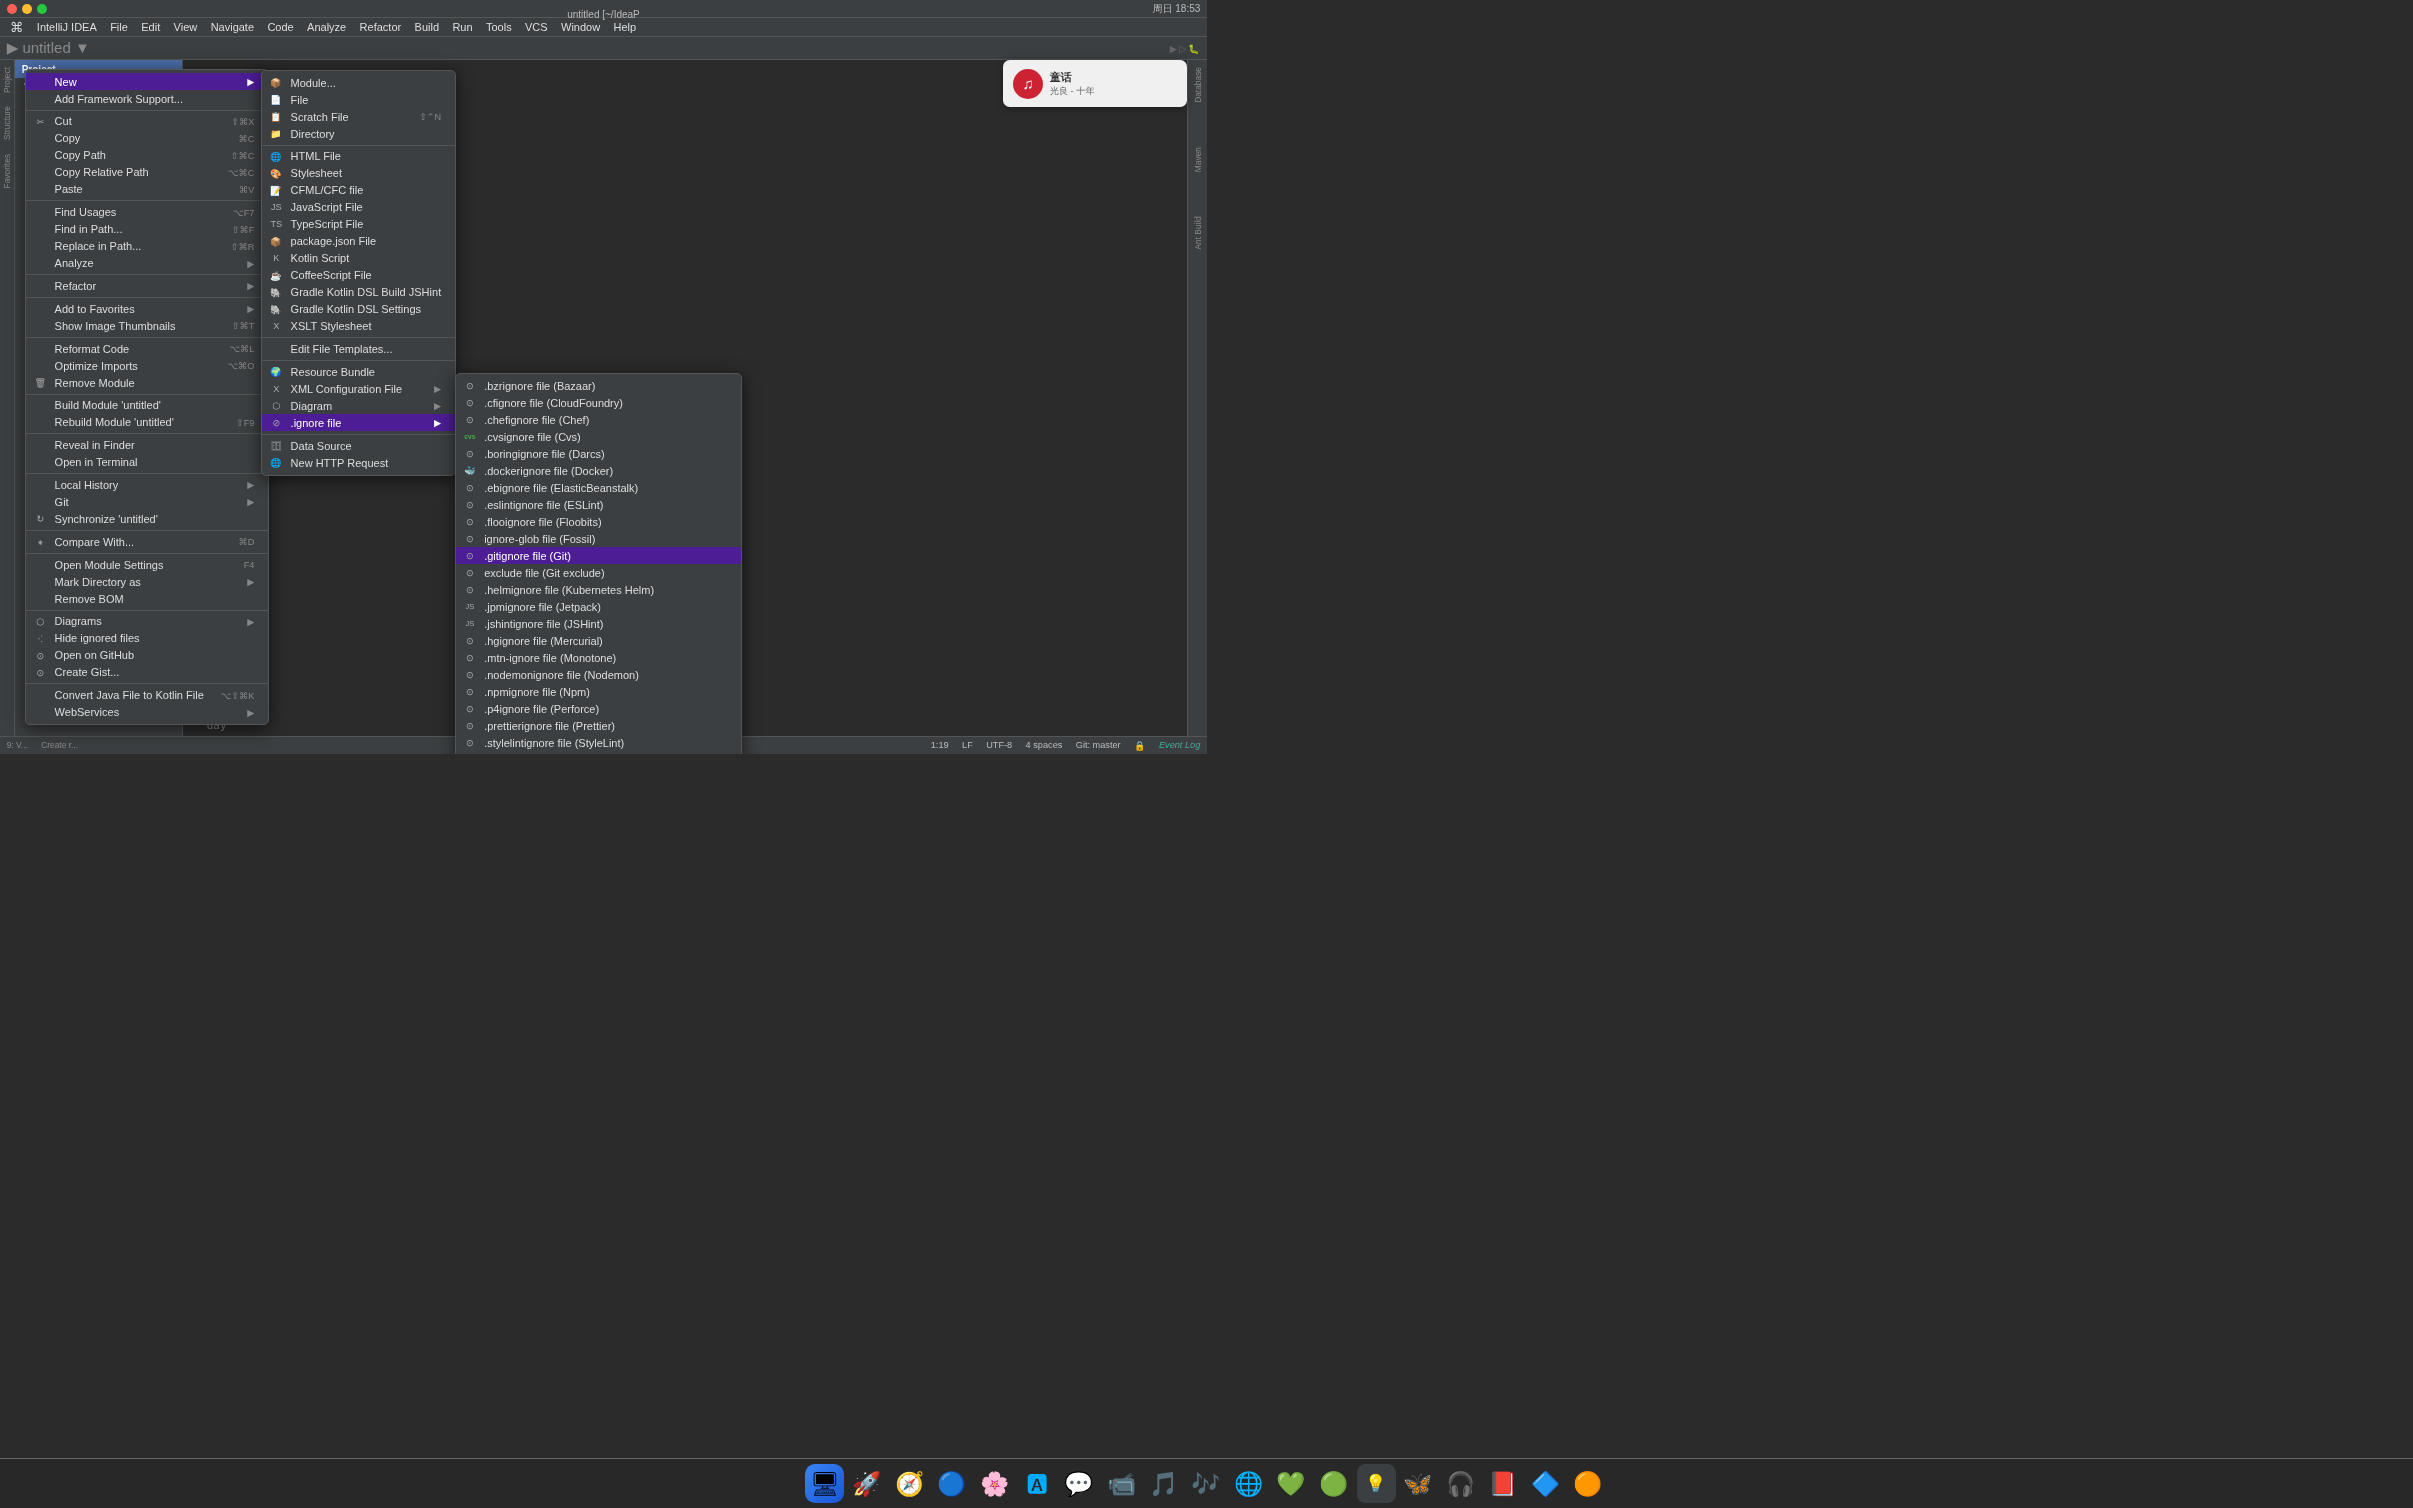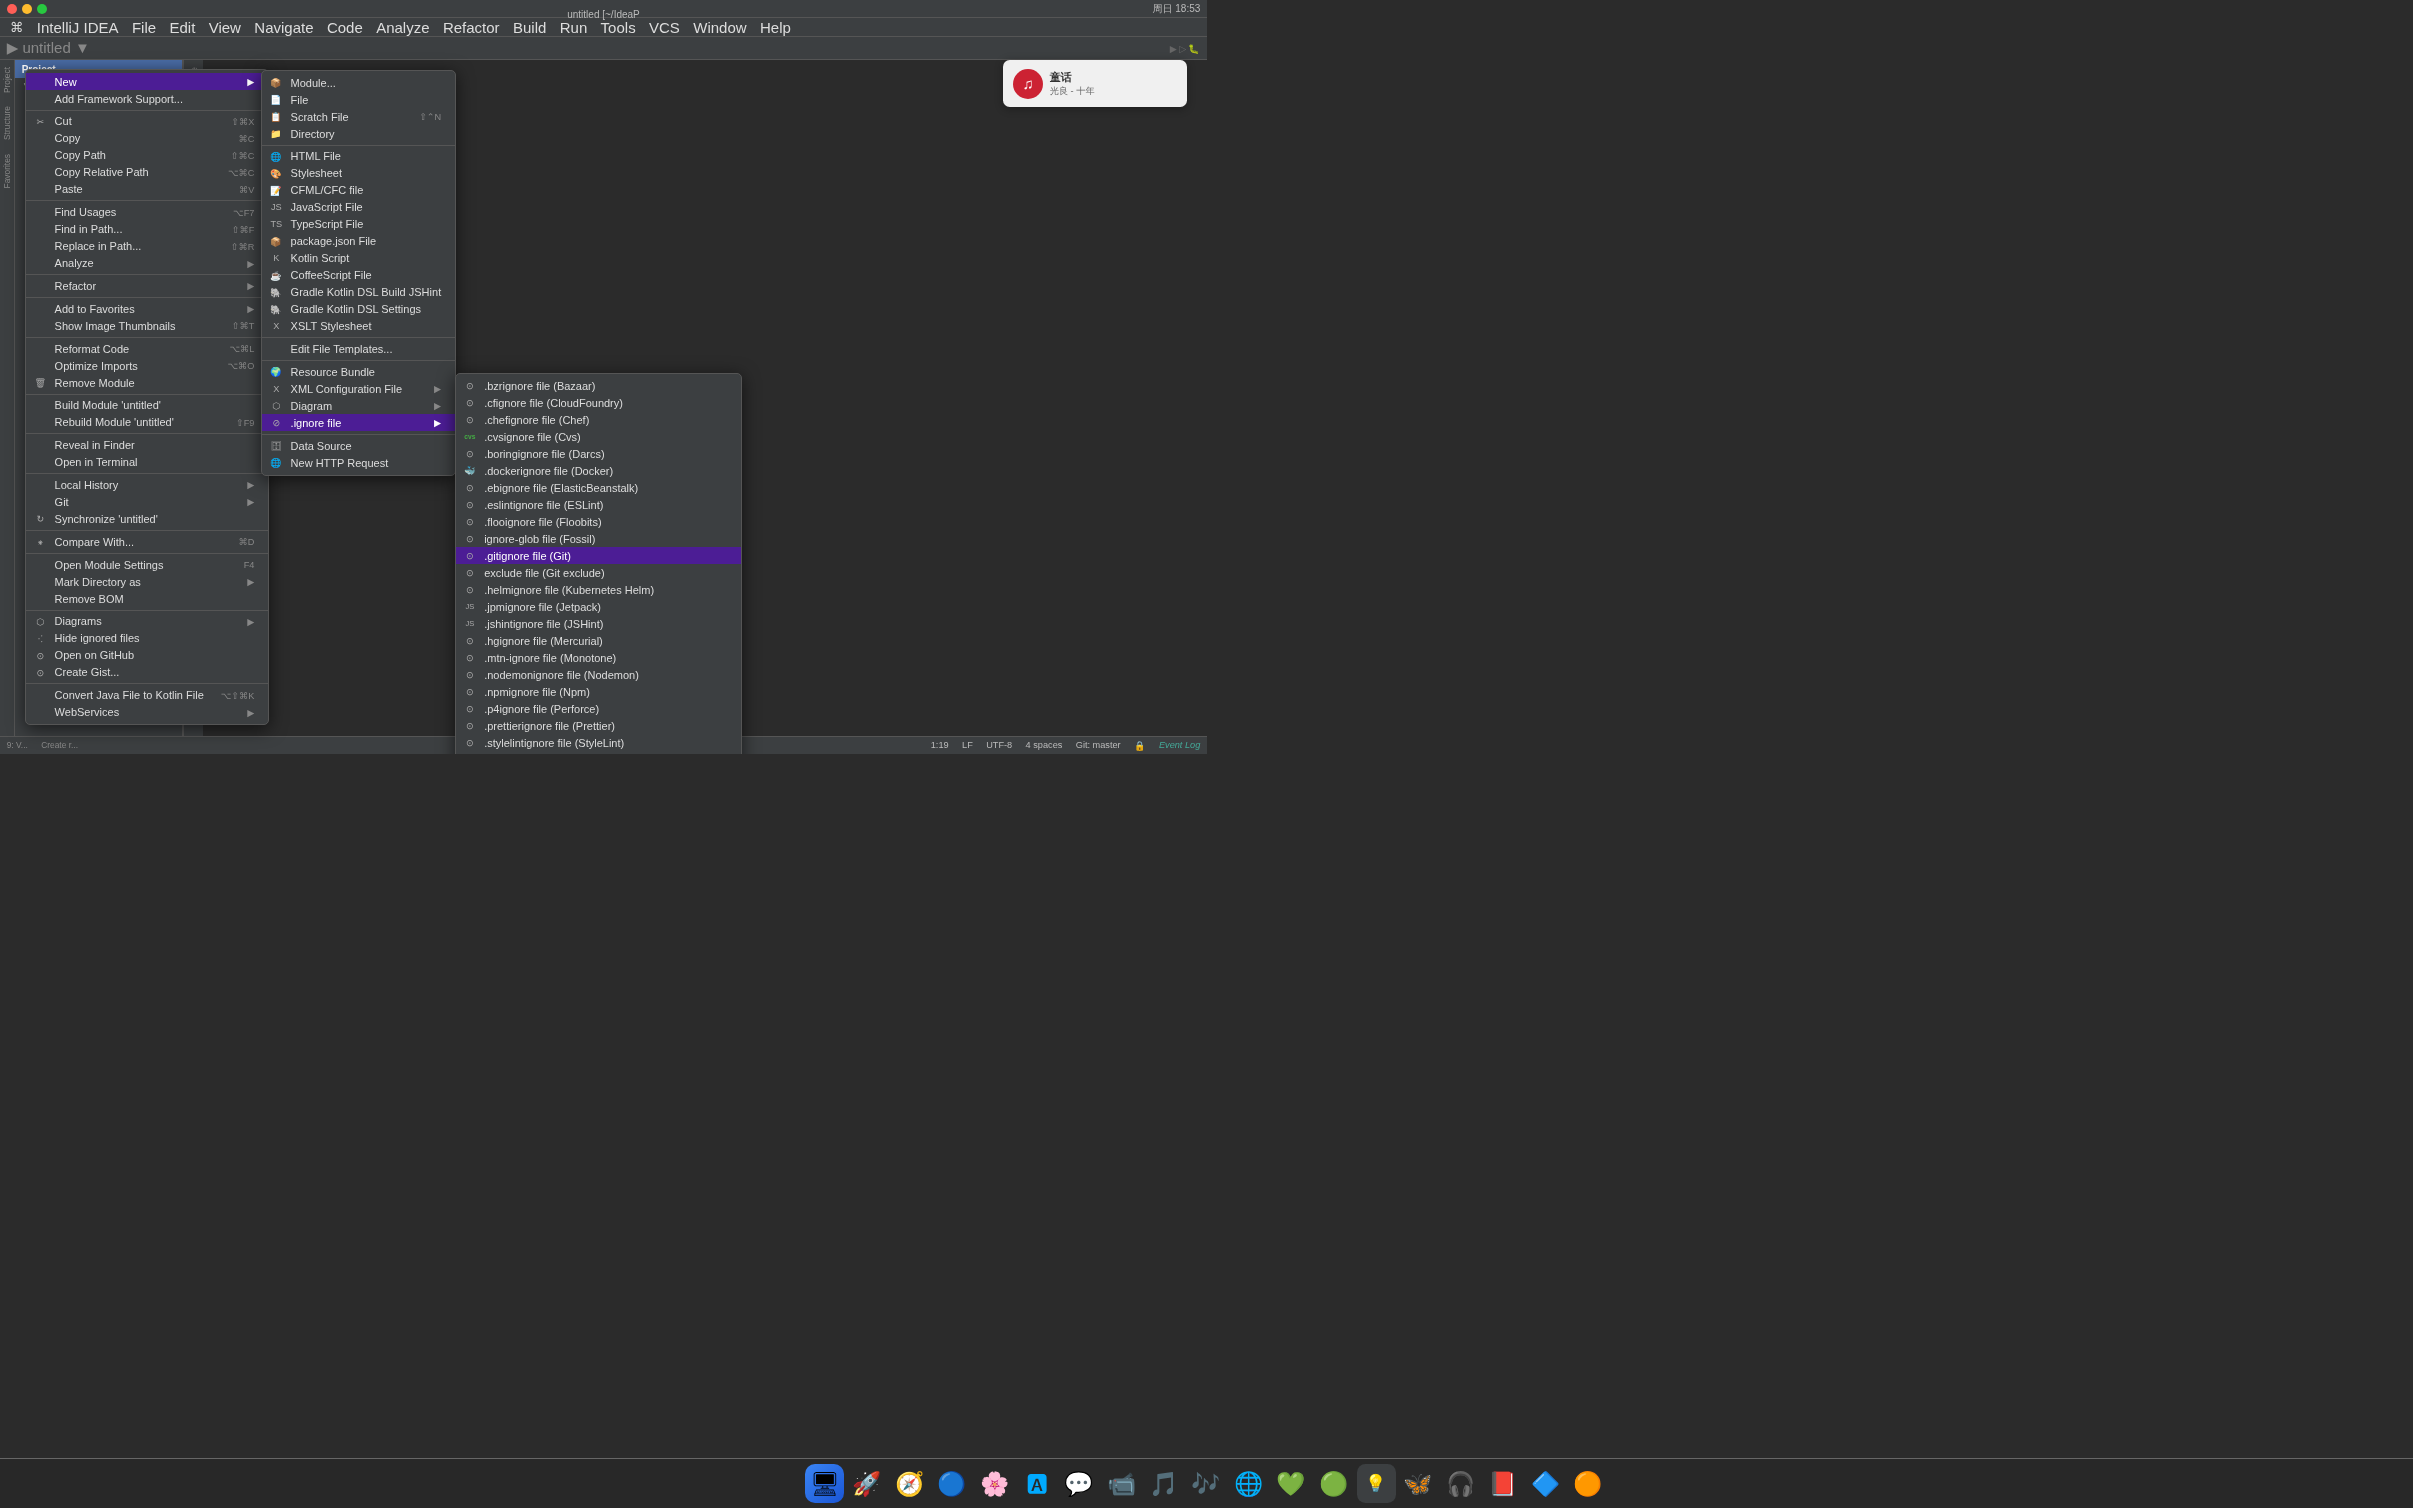--- a/index.html
+++ b/index.html
@@ -58,21 +58,21 @@
       background: #3c3f41;
       display: flex;
       align-items: center;
       padding: 0 3.4px;
       gap: 0;
       border-bottom: 0.8px solid #555;
     }
     .menu-item {
       padding: 1.7px 6.7px;
       color: #ddd;
-      font-size: 15px;
+      font-size: 11px;
       cursor: pointer;
       border-radius: 2.5px;
       white-space: nowrap;
     }
     .menu-item.apple { font-size: 13.4px; }
 
     
     .app-area {
       display: flex;
       width: 100%;
@@ -343,20 +343,25 @@
       <span>▷ 📁 ur...</span>
     </div>
     <div style="padding:1.7px 6.7px 1.7px 17px; font-size:10px; color:#888; display:flex; align-items:center; gap:3.4px;">
       <span>▷ 📁 Ex...</span>
     </div>
     <div style="padding:1.7px 6.7px 1.7px 17px; font-size:10px; color:#888; display:flex; align-items:center; gap:3.4px;">
       <span>▷ 📁 Sc...</span>
     </div>
   </div>
 
+  <div class="editor-area">
+    <div style="position:absolute; bottom:25px; left:17px;">
+      <div class="editor-line">day</div>
+    </div>
+  </div>
 
   <div style="width:20px; background:#3c3f41; border-left:0.8px solid #555; display:flex; flex-direction:column; align-items:center; padding-top:6.7px; gap:10px;">
     <div class="vertical-label">Database</div>
     <div class="vertical-label" style="margin-top:34px;">Maven</div>
     <div class="vertical-label" style="margin-top:34px;">Ant Build</div>
   </div>
 
   <div class="context-menu" style="top: 8.4px; left: 25px; z-index:100;">
 
     <div class="menu-entry highlighted">

